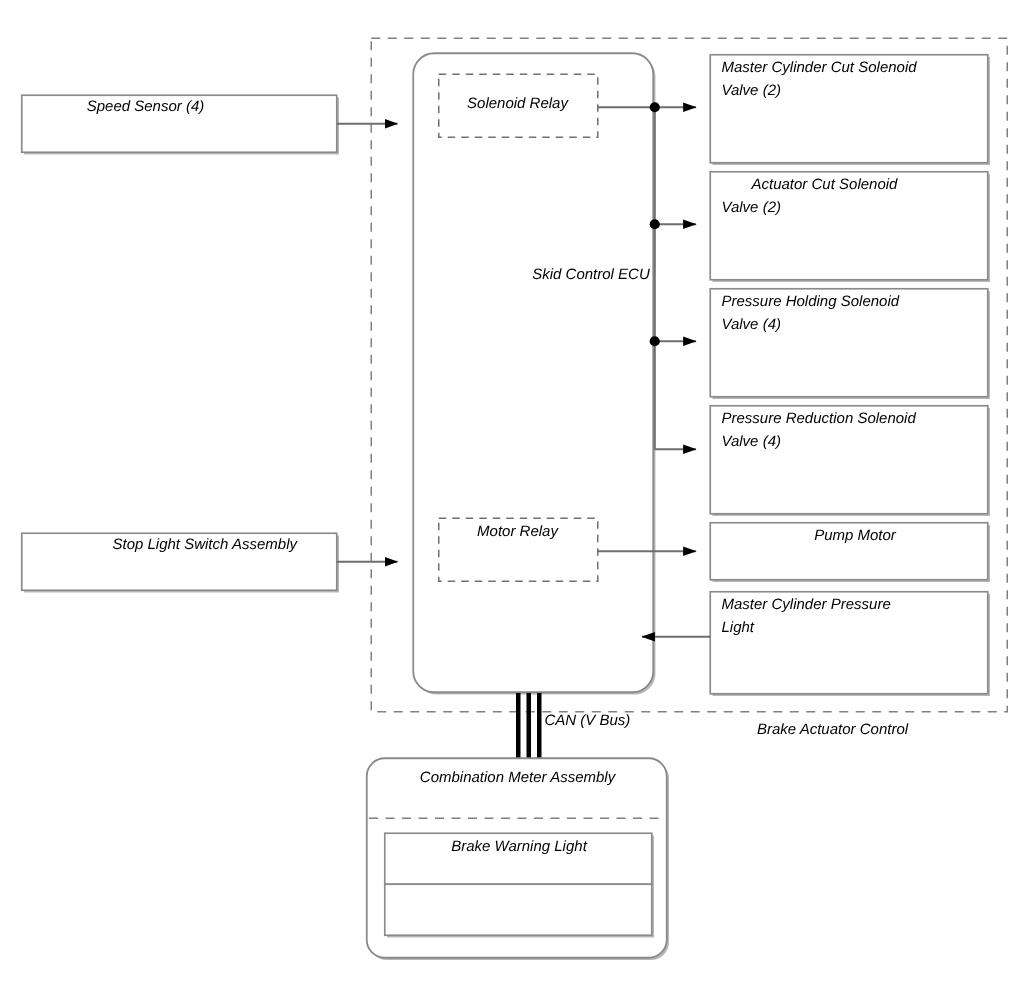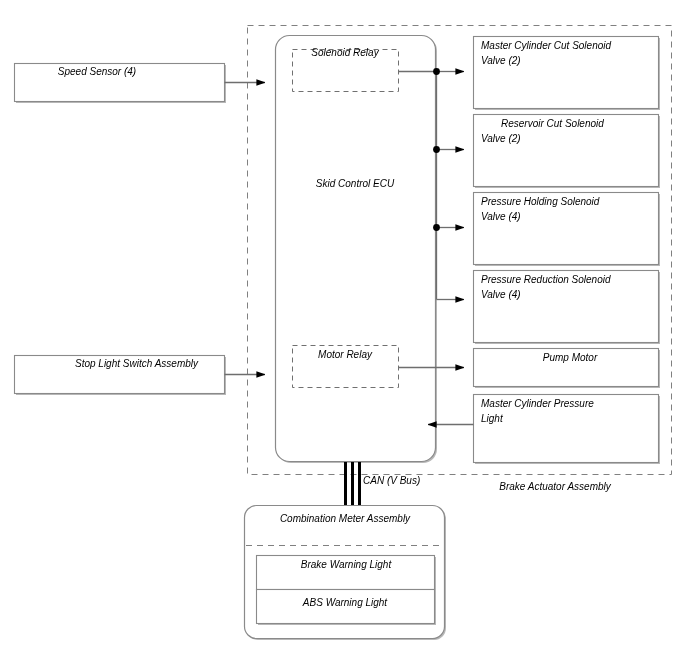--- a/index.html
+++ b/index.html
@@ -120,46 +120,45 @@
     <rect x="256.5" y="555.5" width="178" height="34" fill="#ffffff" stroke="#8a8a8a" stroke-width="1.1"></rect>
 
     <rect x="258" y="591" width="178" height="34" fill="#b8b8b8"></rect>
     <rect x="256.5" y="589.5" width="178" height="34" fill="#ffffff" stroke="#8a8a8a" stroke-width="1.1"></rect>
   </svg>
 
   <div class="lbl lbl-center" style="left:14px; top:64px; width:166px;">Speed Sensor (4)</div>
 
   <div class="lbl lbl-center" style="left:14px; top:356px; width:245px;">Stop Light Switch Assembly</div>
 
-  <div class="lbl lbl-center" style="left:292px; top:45px; width:106px;">Solenoid Relay</div>
+  <div class="lbl lbl-center" style="left:292px; top:62px; width:106px;">Solenoid Relay</div>
 
-  <div class="lbl lbl-center" style="left:275px; top:176px; width:160px;">Skid Control ECU</div>
+  <div class="lbl lbl-center" style="left:275px; top:176px; width:160px;padding-left:39px;">Skid Control ECU</div>
 
   <div class="lbl lbl-center" style="left:292px; top:347px; width:106px;">Motor Relay</div>
 
   <div class="lbl lbl-left" style="left:481px; top:38px; width:176px;">Master Cylinder Cut Solenoid</div>
   <div class="lbl lbl-left" style="left:481px; top:53px; width:176px;">Valve (2)</div>
 
-  <div class="lbl lbl-left" style="left:501px; top:116px; width:156px;">Reservoir Cut Solenoid</div>
+  <div class="lbl lbl-left" style="left:501px; top:116px; width:156px;">Actuator Cut Solenoid</div>
   <div class="lbl lbl-left" style="left:481px; top:131px; width:176px;">Valve (2)</div>
 
   <div class="lbl lbl-left" style="left:481px; top:194px; width:164px;">Pressure Holding Solenoid</div>
   <div class="lbl lbl-left" style="left:481px; top:209px; width:176px;">Valve (4)</div>
 
   <div class="lbl lbl-left" style="left:481px; top:272px; width:144px;">Pressure Reduction Solenoid</div>
   <div class="lbl lbl-left" style="left:481px; top:287px; width:176px;">Valve (4)</div>
 
   <div class="lbl lbl-center" style="left:473px; top:350px; width:194px;">Pump Motor</div>
 
   <div class="lbl lbl-left" style="left:481px; top:396px; width:165px;">Master Cylinder Pressure</div>
   <div class="lbl lbl-left" style="left:481px; top:411px; width:176px;">Light</div>
 
-  <div class="lbl lbl-center" style="left:440px; top:479px; width:230px;">Brake Actuator Assembly</div>
+  <div class="lbl lbl-center" style="left:440px; top:479px; width:230px;">Brake Actuator Control</div>
 
   <div class="lbl lbl-left" style="left:363px; top:473px; width:120px;">CAN (V Bus)</div>
 
   <div class="lbl lbl-center" style="left:250px; top:511px; width:190px;">Combination Meter Assembly</div>
 
   <div class="lbl lbl-center" style="left:256px; top:557px; width:180px;">Brake Warning Light</div>
 
-  <div class="lbl lbl-center" style="left:256px; top:595px; width:178px;">ABS Warning Light</div>
 
 </div>
 
 </body></html>

